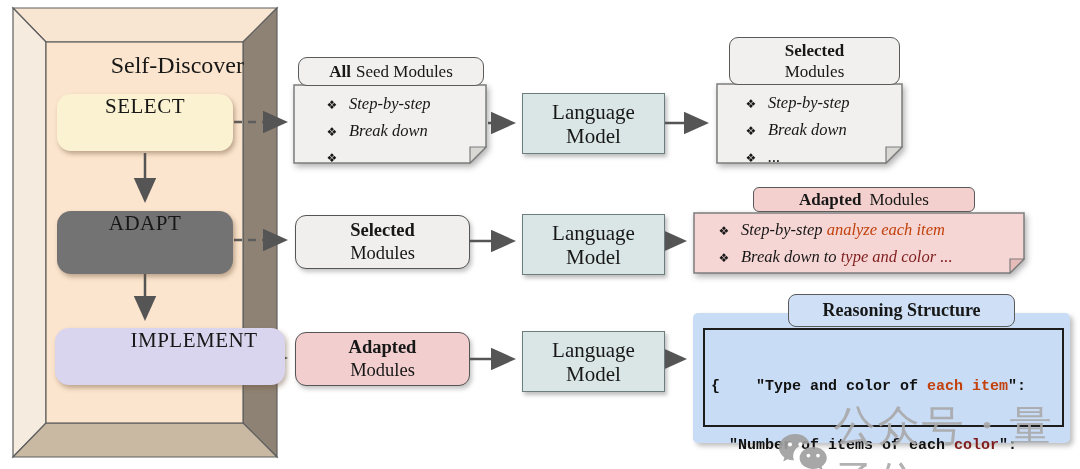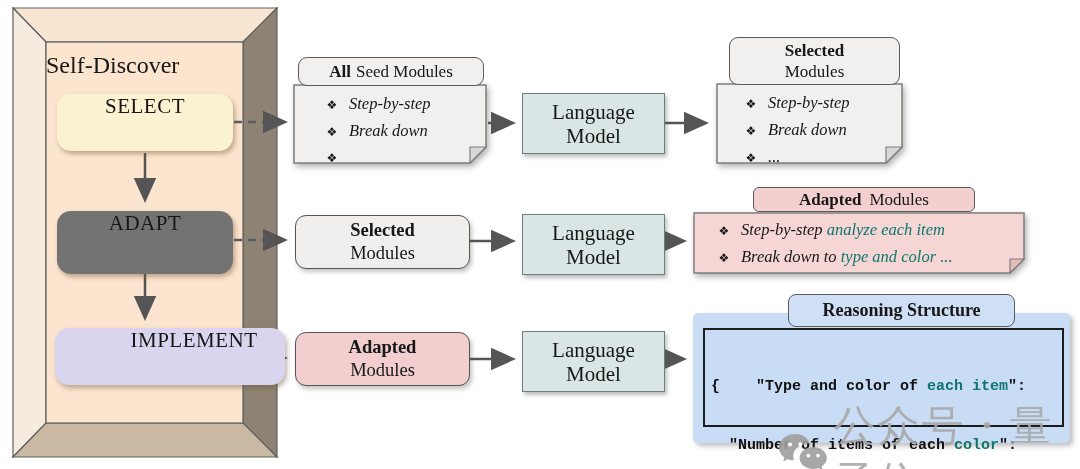--- a/index.html
+++ b/index.html
@@ -28,22 +28,22 @@
   .tab-row{flex-direction:row;}
   .tab-row .rest{margin-left:5px;}
   
   .note{position:absolute;z-index:2;}
   .note svg.nbg{position:absolute;left:0;top:0;width:100%;height:100%;
                 filter:drop-shadow(2px 3px 3px rgba(80,80,80,.45));}
   .nbody{position:relative;z-index:2;padding-top:7px;}
   .n-line{display:flex;align-items:baseline;white-space:pre-wrap;font-size:16.5px;line-height:26px;}
   .blt{font-family:"DejaVu Sans", sans-serif;font-size:12px;width:34px;text-align:center;flex:none;}
   .it{font-style:italic;}
-  .red{color:#0f766e;}
-  .blue{color:#0f766e;}
+  .red{color:#c2410c;}
+  .blue{color:#7f1d1d;}
   
   .panel{position:absolute;background:#C9DCF5;border-radius:5px;box-shadow:3px 3px 5px rgba(90,90,90,.4);z-index:1;}
   .codebox{position:absolute;border:2px solid #1c1c1c;z-index:2;
            font-family:"Liberation Mono", monospace;font-weight:bold;font-size:15px;line-height:19.5px;
            color:#111;padding:8px 6px;white-space:pre;}
   
   .wm{position:absolute;display:flex;align-items:center;color:#a9a9a9;opacity:.9;z-index:6;}
   .wm-text{font-family:"DejaVu Sans", sans-serif;font-size:42px;letter-spacing:2px;margin-left:6px;}
 </style>
 </head>
@@ -80,21 +80,21 @@
     <g stroke="#555" stroke-width="2.5" fill="none">
       <line x1="488" y1="123" x2="511" y2="123" marker-end="url(#ah)"></line>
       <line x1="664" y1="123" x2="704" y2="123" marker-end="url(#ah)"></line>
       <line x1="469" y1="241" x2="511" y2="241" marker-end="url(#ah)"></line>
       <line x1="664" y1="241" x2="682" y2="241" marker-end="url(#ah)"></line>
       <line x1="469" y1="359" x2="511" y2="359" marker-end="url(#ah)"></line>
       <line x1="664" y1="359" x2="682" y2="359" marker-end="url(#ah)"></line>
     </g>
   </svg>
 
-  <div class="abs" style="left:46px;top:52px;width:182px;text-align:left;font-size:24px;">Self-Discover</div>
+  <div class="abs" style="left:62px;top:52px;width:182px;text-align:right;font-size:24px;">Self-Discover</div>
 
   <div class="stagebox" style="left:57px;top:94px;width:176px;height:57px;background:#FBF2D1;">
     <span>SELECT</span>
   </div>
   <div class="stagebox" style="left:57px;top:211px;width:176px;height:63px;background:#737373;">
     <span>ADAPT</span>
   </div>
   <div class="stagebox" style="left:55px;top:328px;width:182px;height:57px;background:#DAD5EE;padding-left:48px;">
     <span>IMPLEMENT</span>
   </div>

